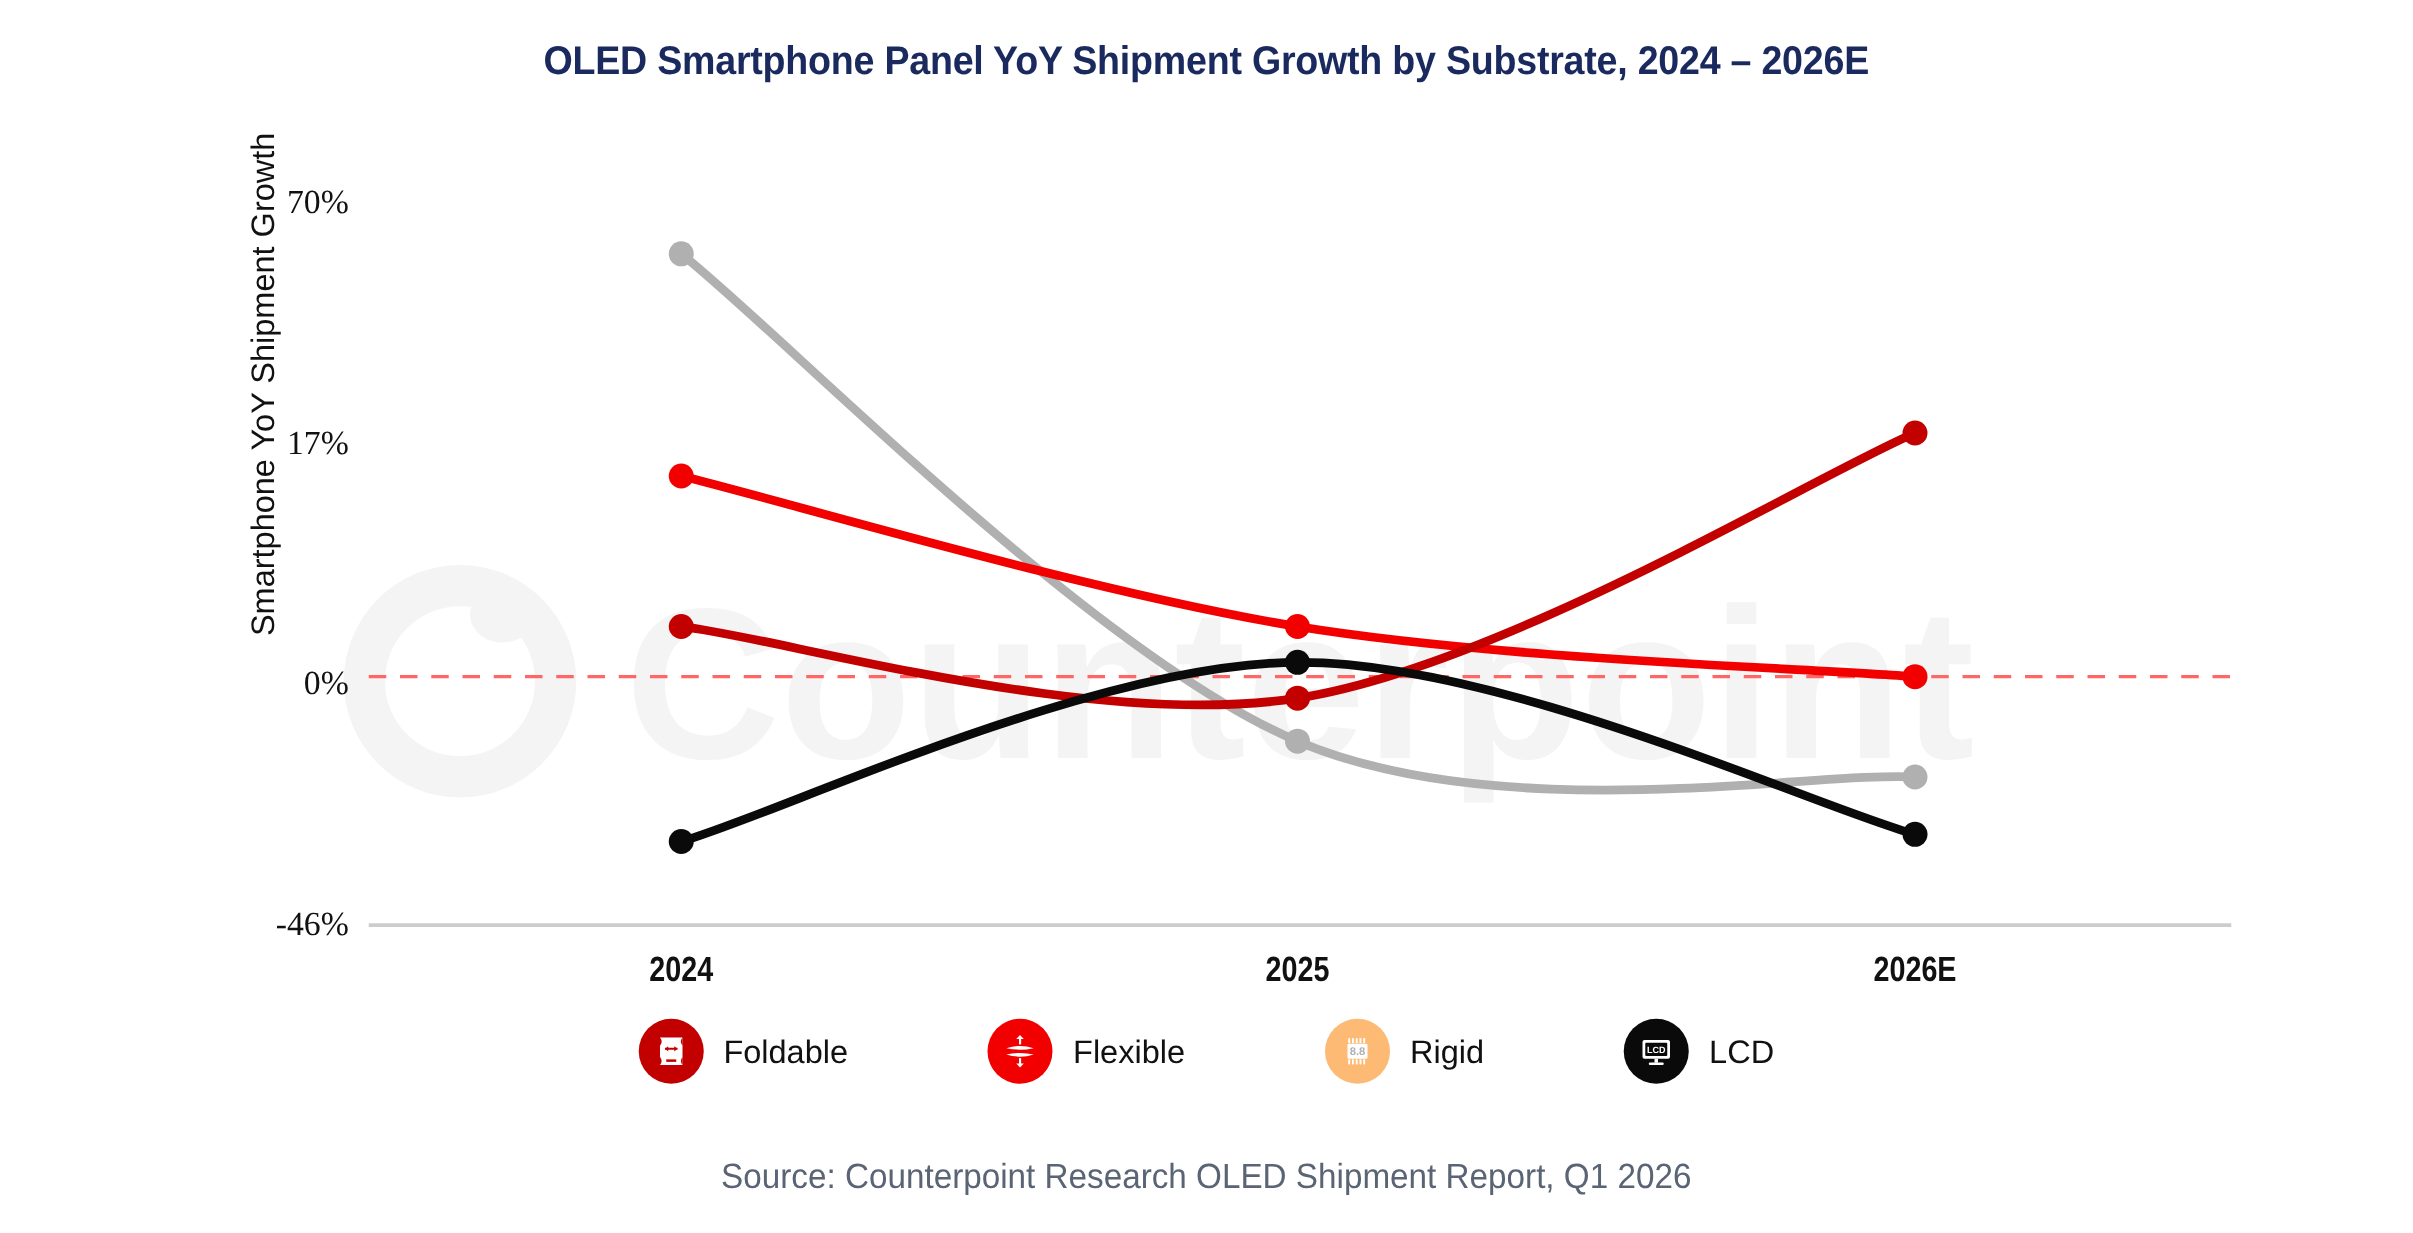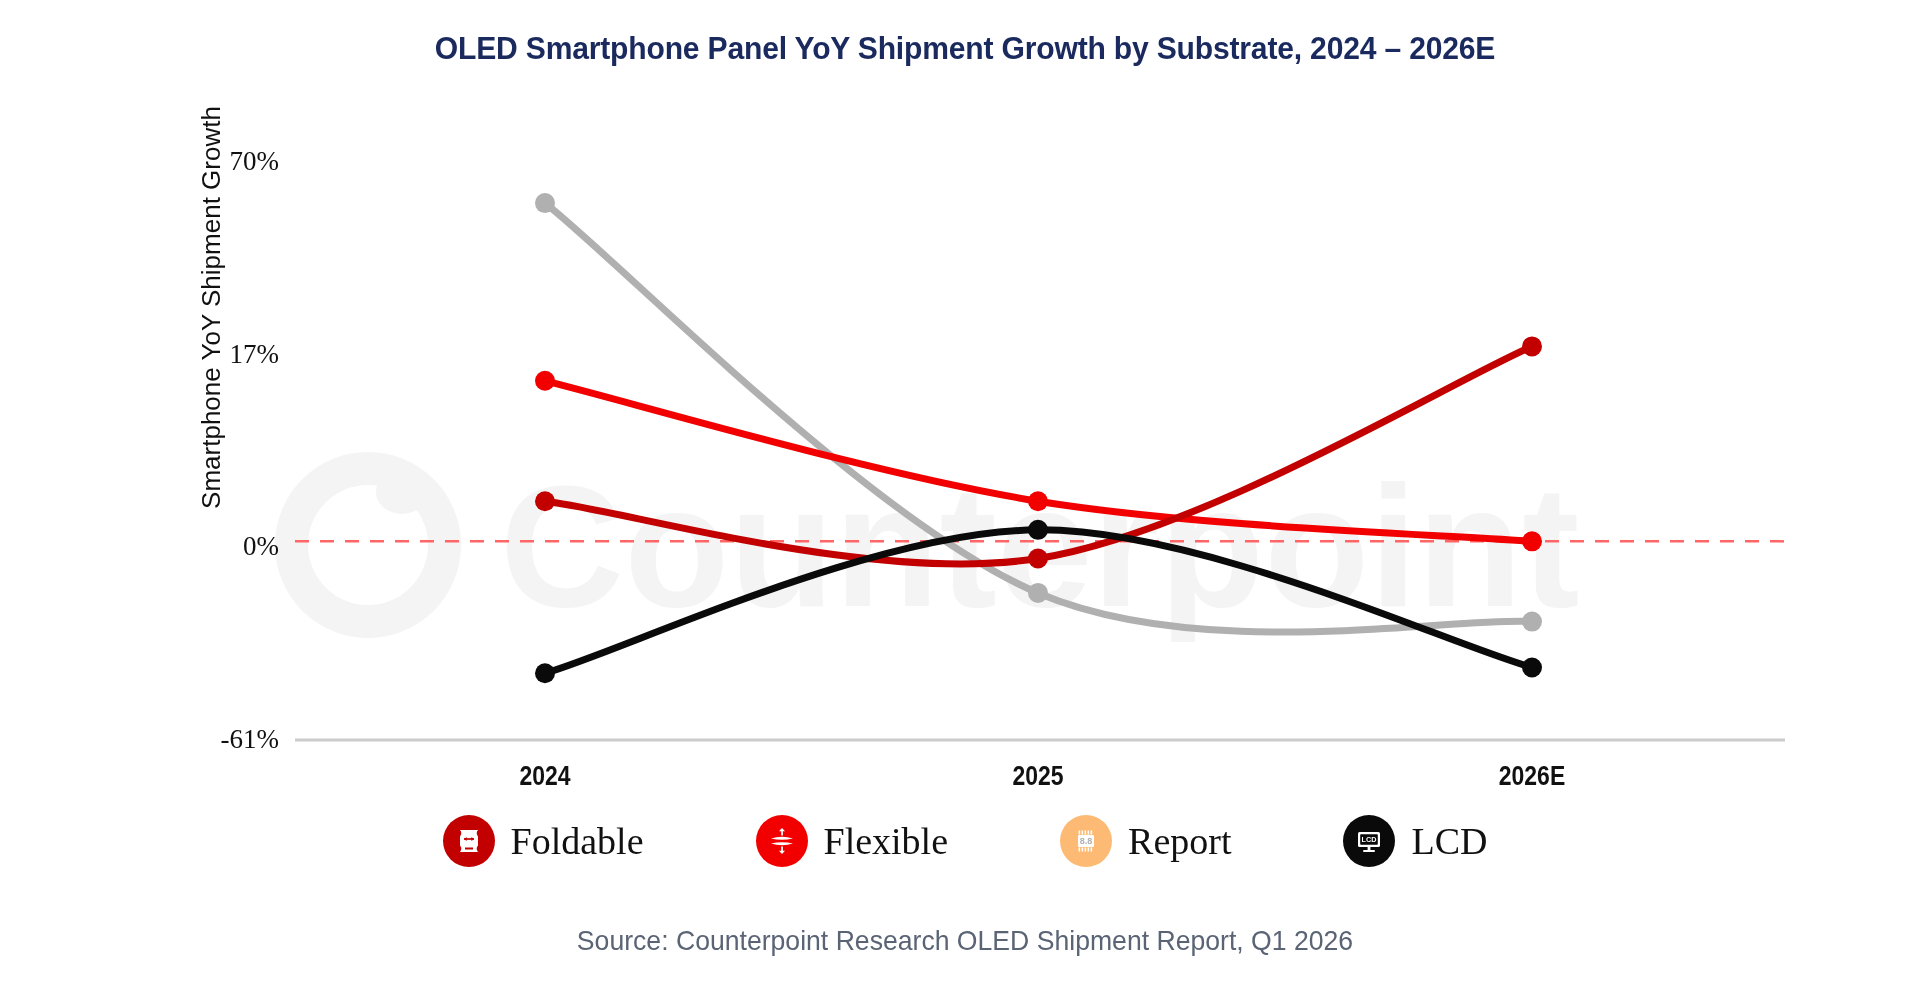--- a/index.html
+++ b/index.html
@@ -127,22 +127,22 @@
     width: 52px;
     height: 52px;
     border-radius: 50%;
     display: flex;
     align-items: center;
     justify-content: center;
     flex: 0 0 auto;
   }
   .legend-icon svg { display: block; }
   .legend-label {
-    font-family: Liberation Serif, serif;
-    font-size: 38px;
+    font-family: Liberation Sans, sans-serif;
+    font-size: 26px;
     color: #111111;
     white-space: nowrap;
   }
 
   
   .source-note {
     position: absolute;
     left: 0;
     top: 925px;
     width: 1930px;
@@ -170,21 +170,21 @@
       </g>
       <text x="250" y="176" font-family="Liberation Sans, sans-serif" font-size="172" font-weight="bold" fill="#f4f4f4">Counterpoint</text>
     </svg>
   </div>
 
   <div class="y-axis-title">Smartphone YoY Shipment Growth</div>
 
   <div class="y-tick" style="top:146px;">70%</div>
   <div class="y-tick" style="top:339px;">17%</div>
   <div class="y-tick" style="top:531px;">0%</div>
-  <div class="y-tick" style="top:724px;">-61%</div>
+  <div class="y-tick" style="top:724px;">-46%</div>
 
   <div class="x-tick" style="left:435px;">2024</div>
   <div class="x-tick" style="left:928px;">2025</div>
   <div class="x-tick" style="left:1422px;">2026E</div>
 
   <div class="plot-area">
     <svg class="plot-svg" id="plot-svg" viewBox="0 0 1490 602" preserveAspectRatio="none">
 
       <line id="axis-baseline" x1="0" y1="600" x2="1490" y2="600" stroke="#CCCCCC" stroke-width="3"></line>
 
@@ -259,21 +259,21 @@
             <rect x="10.6" y="21.5" width="1.5" height="4"></rect>
             <rect x="13.6" y="21.5" width="1.5" height="4"></rect>
             <rect x="16.6" y="21.5" width="1.5" height="4"></rect>
             <rect x="19.6" y="21.5" width="1.5" height="4"></rect>
           </g>
           <g fill="#B0B0B0" font-family="Liberation Sans, sans-serif" font-size="9" font-weight="bold">
             <text x="15" y="18.3" text-anchor="middle">8.8</text>
           </g>
         </svg>
       </span>
-      <span class="legend-label">Report</span>
+      <span class="legend-label">Rigid</span>
     </div>
 
     <div class="legend-item">
       <span class="legend-icon" style="background:#0A0A0A;">
         <svg width="30" height="30" viewBox="0 0 30 30">
           <rect x="4" y="6" width="22" height="15" rx="1.6" fill="#ffffff"></rect>
           <rect x="6.2" y="8.2" width="17.6" height="10.6" rx="0.8" fill="#0A0A0A"></rect>
           <text x="15" y="16.4" text-anchor="middle" fill="#ffffff" font-family="Liberation Sans, sans-serif" font-size="7.2" font-weight="bold">LCD</text>
           <rect x="13.6" y="21" width="2.8" height="3.2" fill="#ffffff"></rect>
           <rect x="9" y="24" width="12" height="2" rx="1" fill="#ffffff"></rect>

